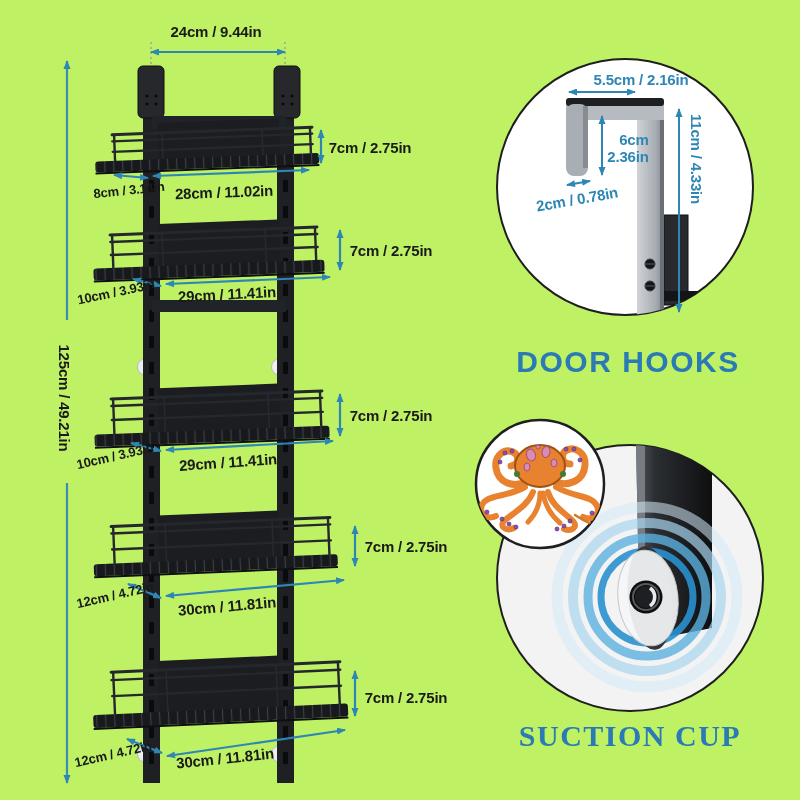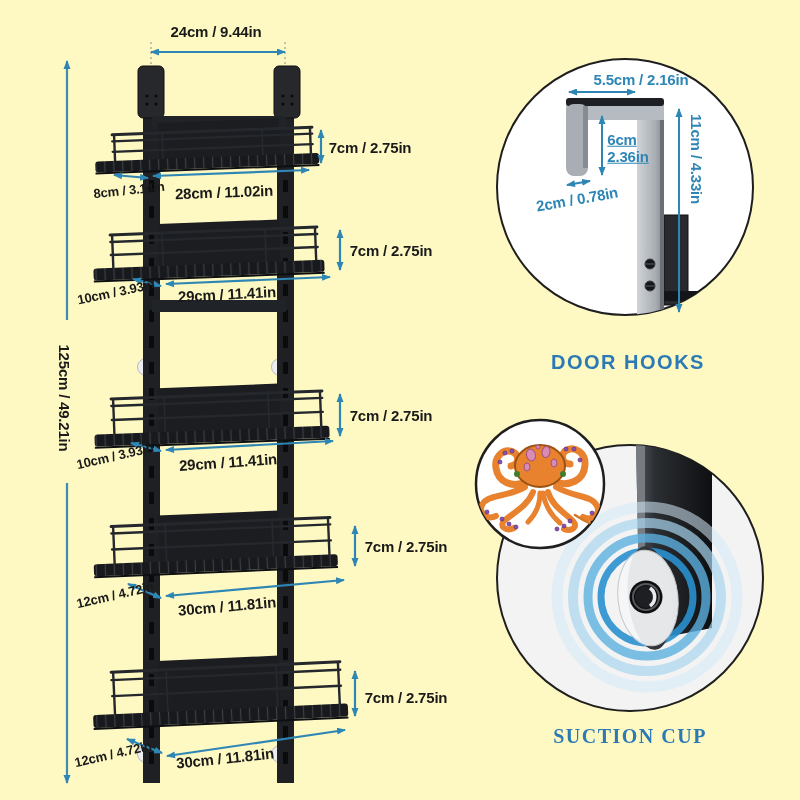--- a/index.html
+++ b/index.html
@@ -1,25 +1,25 @@
 <!DOCTYPE html>
 <html><head>
 <meta charset="utf-8">
 <style>
   html,body{margin:0;padding:0;background:#fff;}
-  .canvas{position:relative;width:800px;height:800px;background:#fef9c3;overflow:hidden;
+  .canvas{position:relative;width:800px;height:800px;background:#bef264;overflow:hidden;
           font-family:"Liberation Sans",sans-serif;}
   .canvas svg{position:absolute;left:0;top:0;}
   .dim{position:absolute;font-weight:bold;color:#1a1a1a;white-space:nowrap;
        font-size:15px;letter-spacing:-0.2px;transform:translate(-50%,-50%);}
   .bdim{color:#2e86b5;}
   .sm{font-size:13px;}
-  .heading{position:absolute;font-weight:bold;color:#2b7ab5;font-size:20px;
+  .heading{position:absolute;font-weight:bold;color:#2b7ab5;font-size:30px;
            letter-spacing:1.5px;white-space:nowrap;transform:translate(-50%,-50%);}
-  .twoline{white-space:pre-line;text-align:left;line-height:1.15;text-decoration:underline;}
+  .twoline{white-space:pre-line;text-align:right;line-height:1.15;}
 </style>
 </head>
 <body>
 
 <div class="canvas">
 
 <svg width="800" height="800" viewBox="0 0 800 800">
   <defs>
     <marker id="ae" markerWidth="10" markerHeight="8" refX="8" refY="3.5" orient="auto" markerUnits="userSpaceOnUse">
       <path d="M0,0 L9,3.5 L0,7 Z" fill="#2e86b5"></path>

